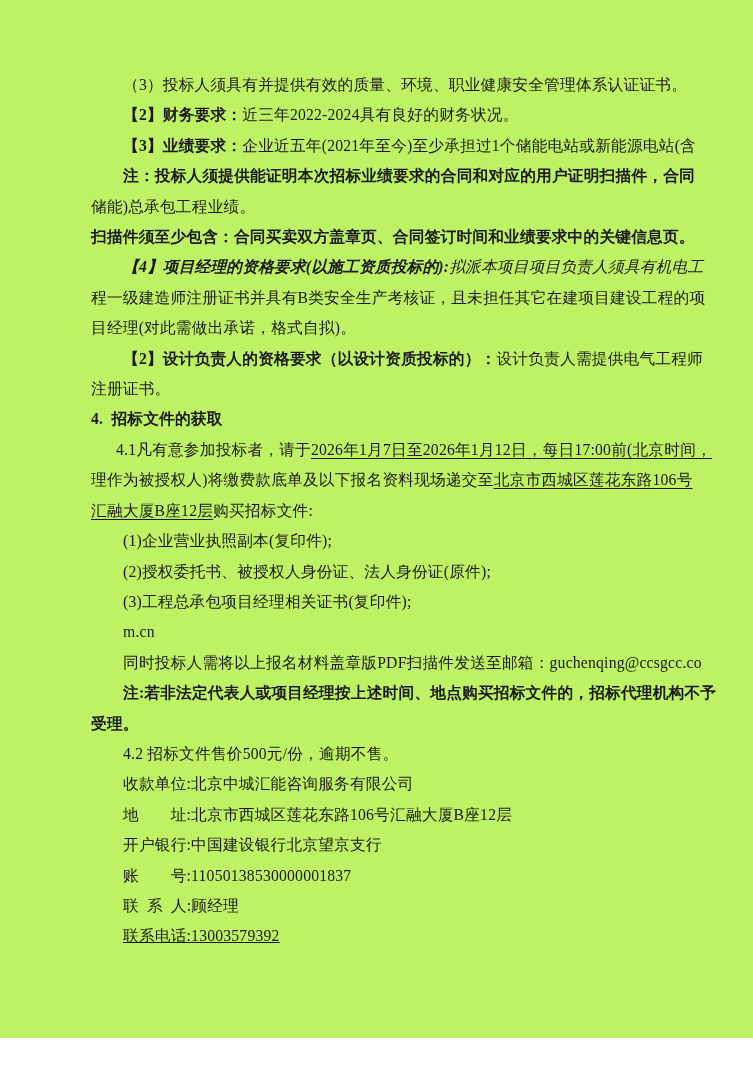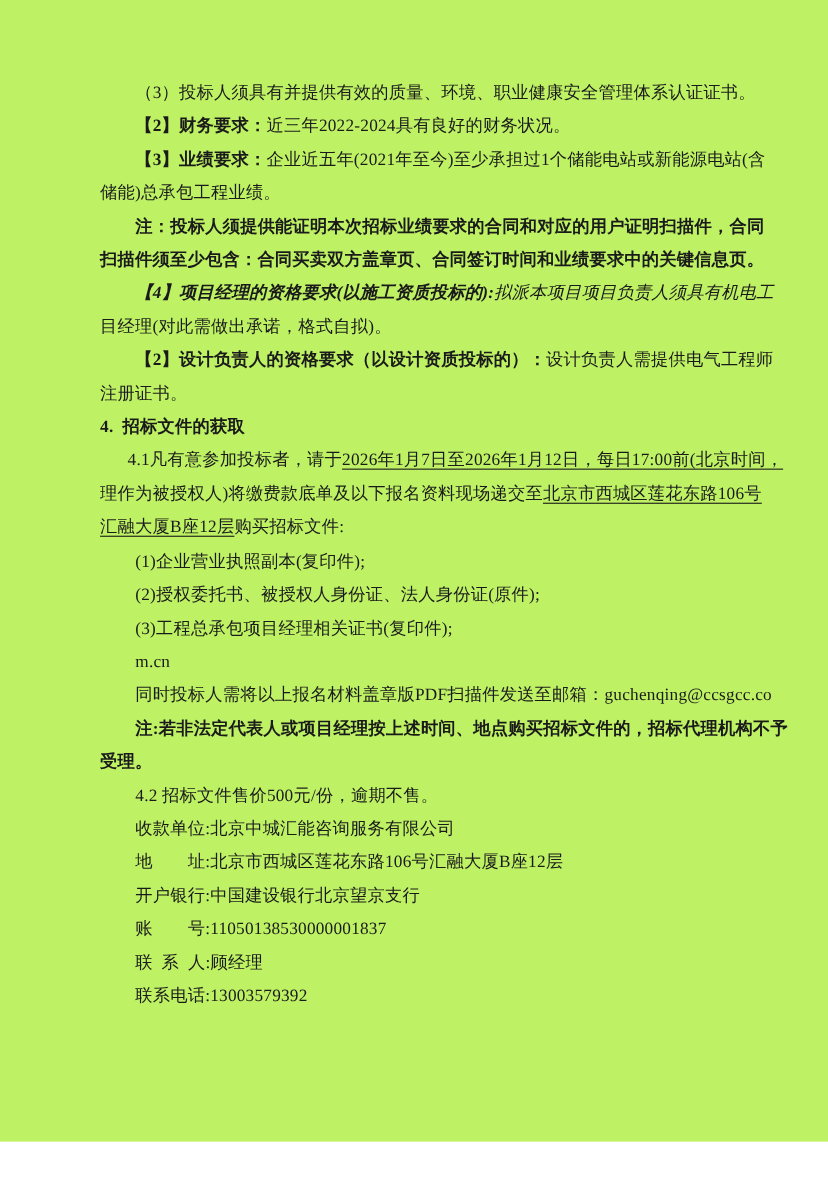--- a/index.html
+++ b/index.html
@@ -29,39 +29,40 @@
   }
 </style>
 </head>
 <body>
 
 <div class="page">
   <div class="doc" style="color: rgb(26, 26, 26);">
       <div class="line" style="padding-left: 32px;"><span class="seg">（3）投标人须具有并提供有效的质量、环境、职业健康安全管理体系认证证书。</span></div>
       <div class="line" style="padding-left: 32px;"><span class="seg b">【2】财务要求：</span><span class="seg">近三年2022-2024具有良好的财务状况。</span></div>
       <div class="line" style="padding-left: 32px;"><span class="seg b">【3】业绩要求：</span><span class="seg">企业近五年(2021年至今)至少承担过1个储能电站或新能源电站(含</span></div>
+      <div class="line" style="padding-left: 32px;"><span class="seg b">注：投标人须提供能证明本次招标业绩要求的合同和对应的用户证明扫描件，合同</span></div>
       <div class="line" style="padding-left: 0px;"><span class="seg">储能)总承包工程业绩。</span></div>
-      <div class="line" style="padding-left: 32px;"><span class="seg b">注：投标人须提供能证明本次招标业绩要求的合同和对应的用户证明扫描件，合同</span></div>
       <div class="line" style="padding-left: 0px;"><span class="seg b">扫描件须至少包含：合同买卖双方盖章页、合同签订时间和业绩要求中的关键信息页。</span></div>
       <div class="line" style="padding-left: 32px; font-style: italic;"><span class="seg b">【4】项目经理的资格要求(以施工资质投标的):</span><span class="seg">拟派本项目项目负责人须具有机电工</span></div>
+      <div class="line" style="padding-left: 0px;"><span class="seg">程一级建造师注册证书并具有B类安全生产考核证，且未担任其它在建项目建设工程的项</span></div>
       <div class="line" style="padding-left: 0px;"><span class="seg">目经理(对此需做出承诺，格式自拟)。</span></div>
       <div class="line" style="padding-left: 32px;"><span class="seg b">【2】设计负责人的资格要求（以设计资质投标的）：</span><span class="seg">设计负责人需提供电气工程师</span></div>
       <div class="line" style="padding-left: 0px;"><span class="seg">注册证书。</span></div>
       <div class="line" style="padding-left: 0px;"><span class="seg b">4.  招标文件的获取</span></div>
       <div class="line" style="padding-left: 25px;"><span class="seg">4.1凡有意参加投标者，请于</span><span class="seg u">2026年1月7日至2026年1月12日，每日17:00前(北京时间，</span></div>
       <div class="line" style="padding-left: 0px;"><span class="seg">理作为被授权人)将缴费款底单及以下报名资料现场递交至</span><span class="seg u">北京市西城区莲花东路106号</span></div>
       <div class="line" style="padding-left: 0px;"><span class="seg u">汇融大厦B座12层</span><span class="seg">购买招标文件:</span></div>
       <div class="line" style="padding-left: 32px;"><span class="seg">(1)企业营业执照副本(复印件);</span></div>
       <div class="line" style="padding-left: 32px;"><span class="seg">(2)授权委托书、被授权人身份证、法人身份证(原件);</span></div>
       <div class="line" style="padding-left: 32px;"><span class="seg">(3)工程总承包项目经理相关证书(复印件);</span></div>
       <div class="line" style="padding-left: 32px;"><span class="seg">m.cn</span></div>
       <div class="line" style="padding-left: 32px;"><span class="seg">同时投标人需将以上报名材料盖章版PDF扫描件发送至邮箱：guchenqing@ccsgcc.co</span></div>
       <div class="line" style="padding-left: 32px;"><span class="seg b">注:若非法定代表人或项目经理按上述时间、地点购买招标文件的，招标代理机构不予</span></div>
       <div class="line" style="padding-left: 0px;"><span class="seg b">受理。</span></div>
       <div class="line" style="padding-left: 32px;"><span class="seg">4.2 招标文件售价500元/份，逾期不售。</span></div>
       <div class="line" style="padding-left: 32px;"><span class="seg">收款单位:北京中城汇能咨询服务有限公司</span></div>
       <div class="line" style="padding-left: 32px;"><span class="seg">地　　址:北京市西城区莲花东路106号汇融大厦B座12层</span></div>
       <div class="line" style="padding-left: 32px;"><span class="seg">开户银行:中国建设银行北京望京支行</span></div>
       <div class="line" style="padding-left: 32px;"><span class="seg">账　　号:11050138530000001837</span></div>
       <div class="line" style="padding-left: 32px;"><span class="seg">联 系 人:顾经理</span></div>
-      <div class="line" style="padding-left: 32px;"><span class="seg">联系电话:13003579392</span></div>
+      <div class="line" style="padding-left: 32px; text-decoration: underline;"><span class="seg">联系电话:13003579392</span></div>
     </div>
 </div>
 
 </body></html>

